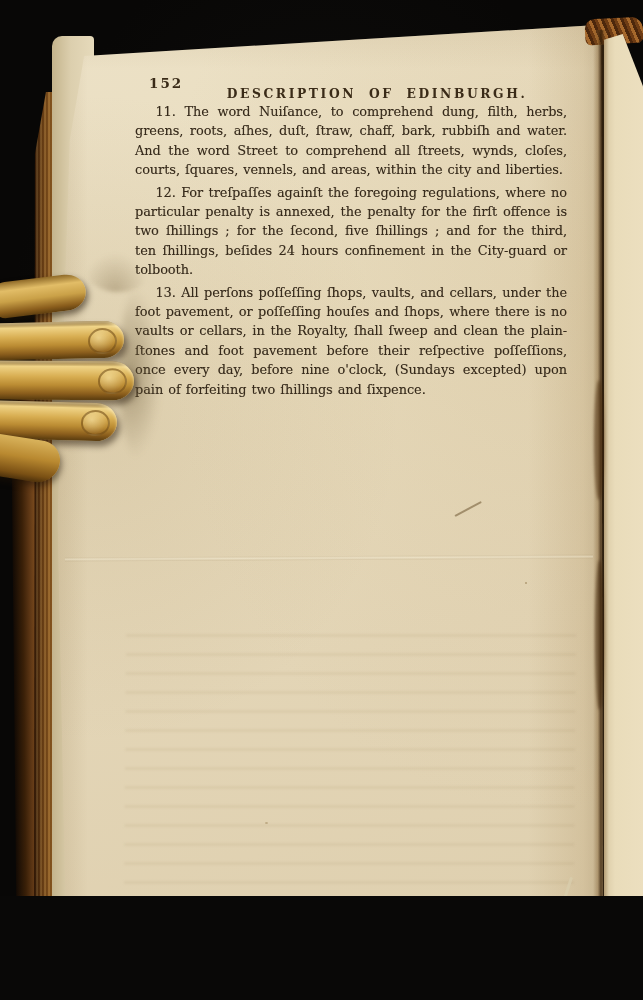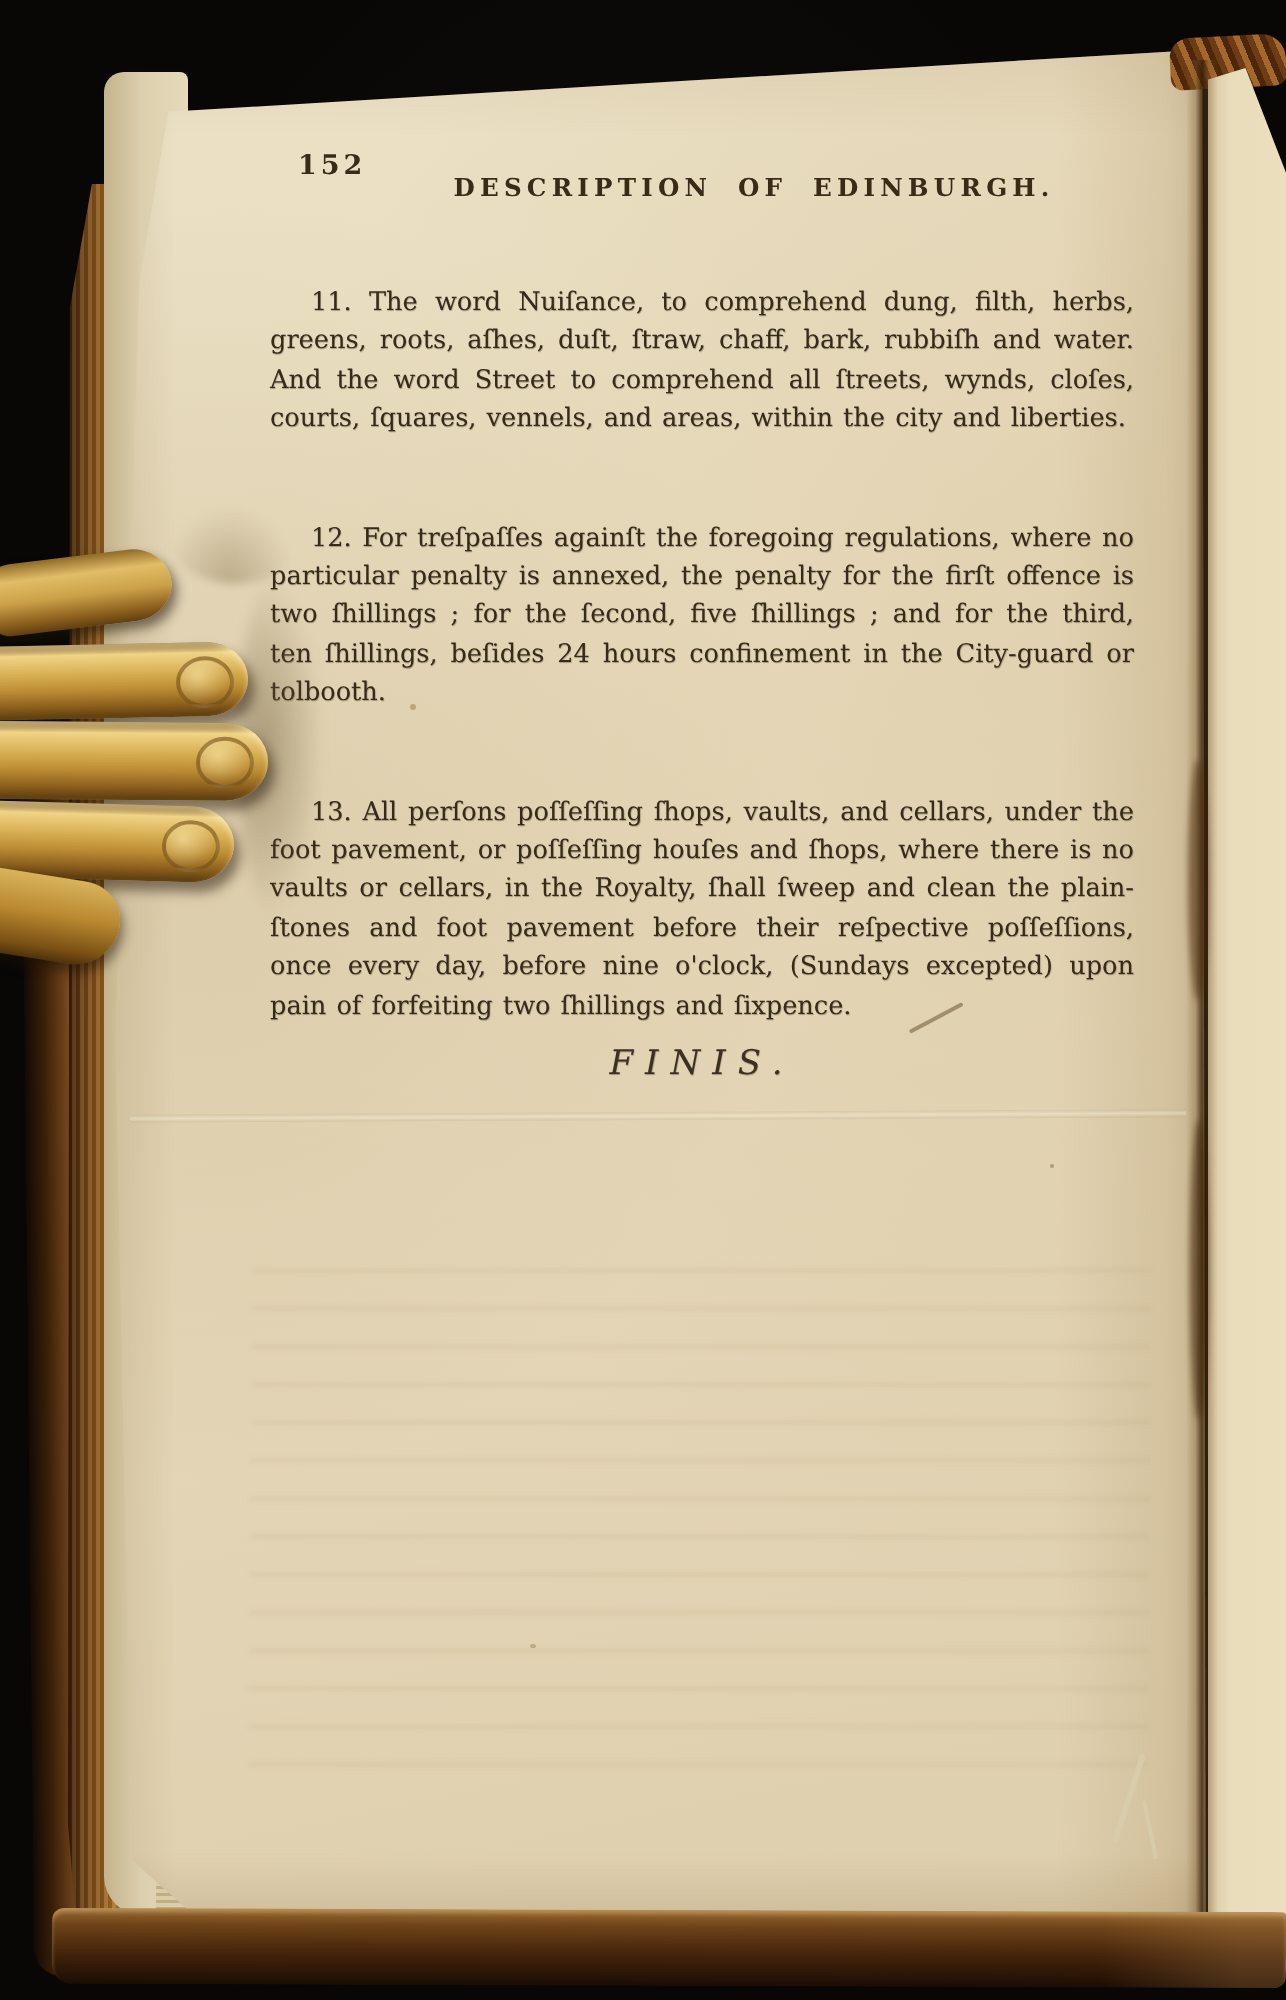--- a/index.html
+++ b/index.html
@@ -1,17 +1,17 @@
 <!DOCTYPE html>
 <html><head>
 <meta charset="utf-8">
 <style>
   html,body{margin:0;padding:0;background:#090807;}
   .stage{
-    position:relative;width:643px;height:1000px;overflow:hidden;
+    position:relative;width:643px;height:896px;overflow:hidden;
     background:
       radial-gradient(ellipse at 50% 45%, #11100e 0%, #080706 70%),
       #080706;
     font-family:"DejaVu Serif", serif;
   }
   
   .cover-strip{
     position:absolute;left:14px;top:382px;width:28px;height:606px;z-index:3;
     border-radius:14px 2px 4px 14px;transform:rotate(-0.6deg);
     background:linear-gradient(90deg,#120a04 0%,#3a2008 35%,#5e3715 60%,#7c4c1e 82%,#2c1808 100%);
@@ -83,21 +83,21 @@
     position:absolute;left:0;right:0;top:2px;text-align:center;padding-left:52px;
     font-size:12.3px;font-weight:700;letter-spacing:2.6px;word-spacing:6px;white-space:nowrap;margin-top:10px;
   }
   .body-text{
     position:absolute;left:80px;top:80px;width:432px;z-index:5;
     font-size:12.8px;line-height:19.4px;color:#362a1b;
     text-align:justify;word-spacing:1px;
     text-shadow:0.3px 0.3px 0.4px rgba(54,42,27,0.35);
   }
   .body-text p{margin:0 0 3px 0;}
-  .body-text p.indent{text-indent:1.6em;margin-top:40px;}
+  .body-text p.indent{text-indent:1.6em;}
   .finis{
     position:absolute;left:80px;top:500px;width:432px;z-index:5;text-align:center;
     font-style:italic;font-size:17px;letter-spacing:6px;color:#3c3022;
     text-shadow:0.3px 0.3px 0.4px rgba(60,48,34,0.4);
   }
   
   .gutter{
     position:absolute;left:593px;top:30px;width:16px;height:958px;z-index:17;
     background:linear-gradient(90deg, transparent 0%, rgba(120,85,40,0.35) 30%, rgba(55,32,8,0.8) 50%, rgba(120,85,40,0.35) 70%, transparent 100%);
   }
@@ -178,21 +178,20 @@
       <span class="page-num">152</span>
       <span class="running-title">DESCRIPTION OF EDINBURGH.</span>
     </div>
 
     <div class="body-text">
       <p class="indent">11. The word Nuiſance, to comprehend dung, filth, herbs, greens, roots, aſhes, duſt, ſtraw, chaff, bark, rubbiſh and water.  And the word Street to comprehend all ſtreets, wynds, cloſes, courts, ſquares, vennels, and areas, within the city and liberties.</p>
       <p class="indent">12. For treſpaſſes againſt the foregoing regulations, where no particular penalty is annexed, the penalty for the firſt offence is two ſhillings ; for the ſecond, five ſhillings ; and for the third, ten ſhillings, beſides 24 hours confinement in the City-guard or tolbooth.</p>
       <p class="indent">13. All perſons poſſeſſing ſhops, vaults, and cellars, under the foot pavement, or poſſeſſing houſes and ſhops, where there is no vaults or cellars, in the Royalty, ſhall ſweep and clean the plain-ſtones and foot pavement before their reſpective poſſeſſions, once every day, before nine o'clock, (Sundays excepted) upon pain of forfeiting two ſhillings and ſixpence.</p>
     </div>
 
-    <div class="finis">FINIS.</div>
   </div>
 
   <div class="headband"></div>
   <div class="facing-page"></div>
   <div class="gutter"></div>
   <div class="gutter-stain g1"></div>
   <div class="gutter-stain g2"></div>
 
   <div class="bottom-board"></div>
 

